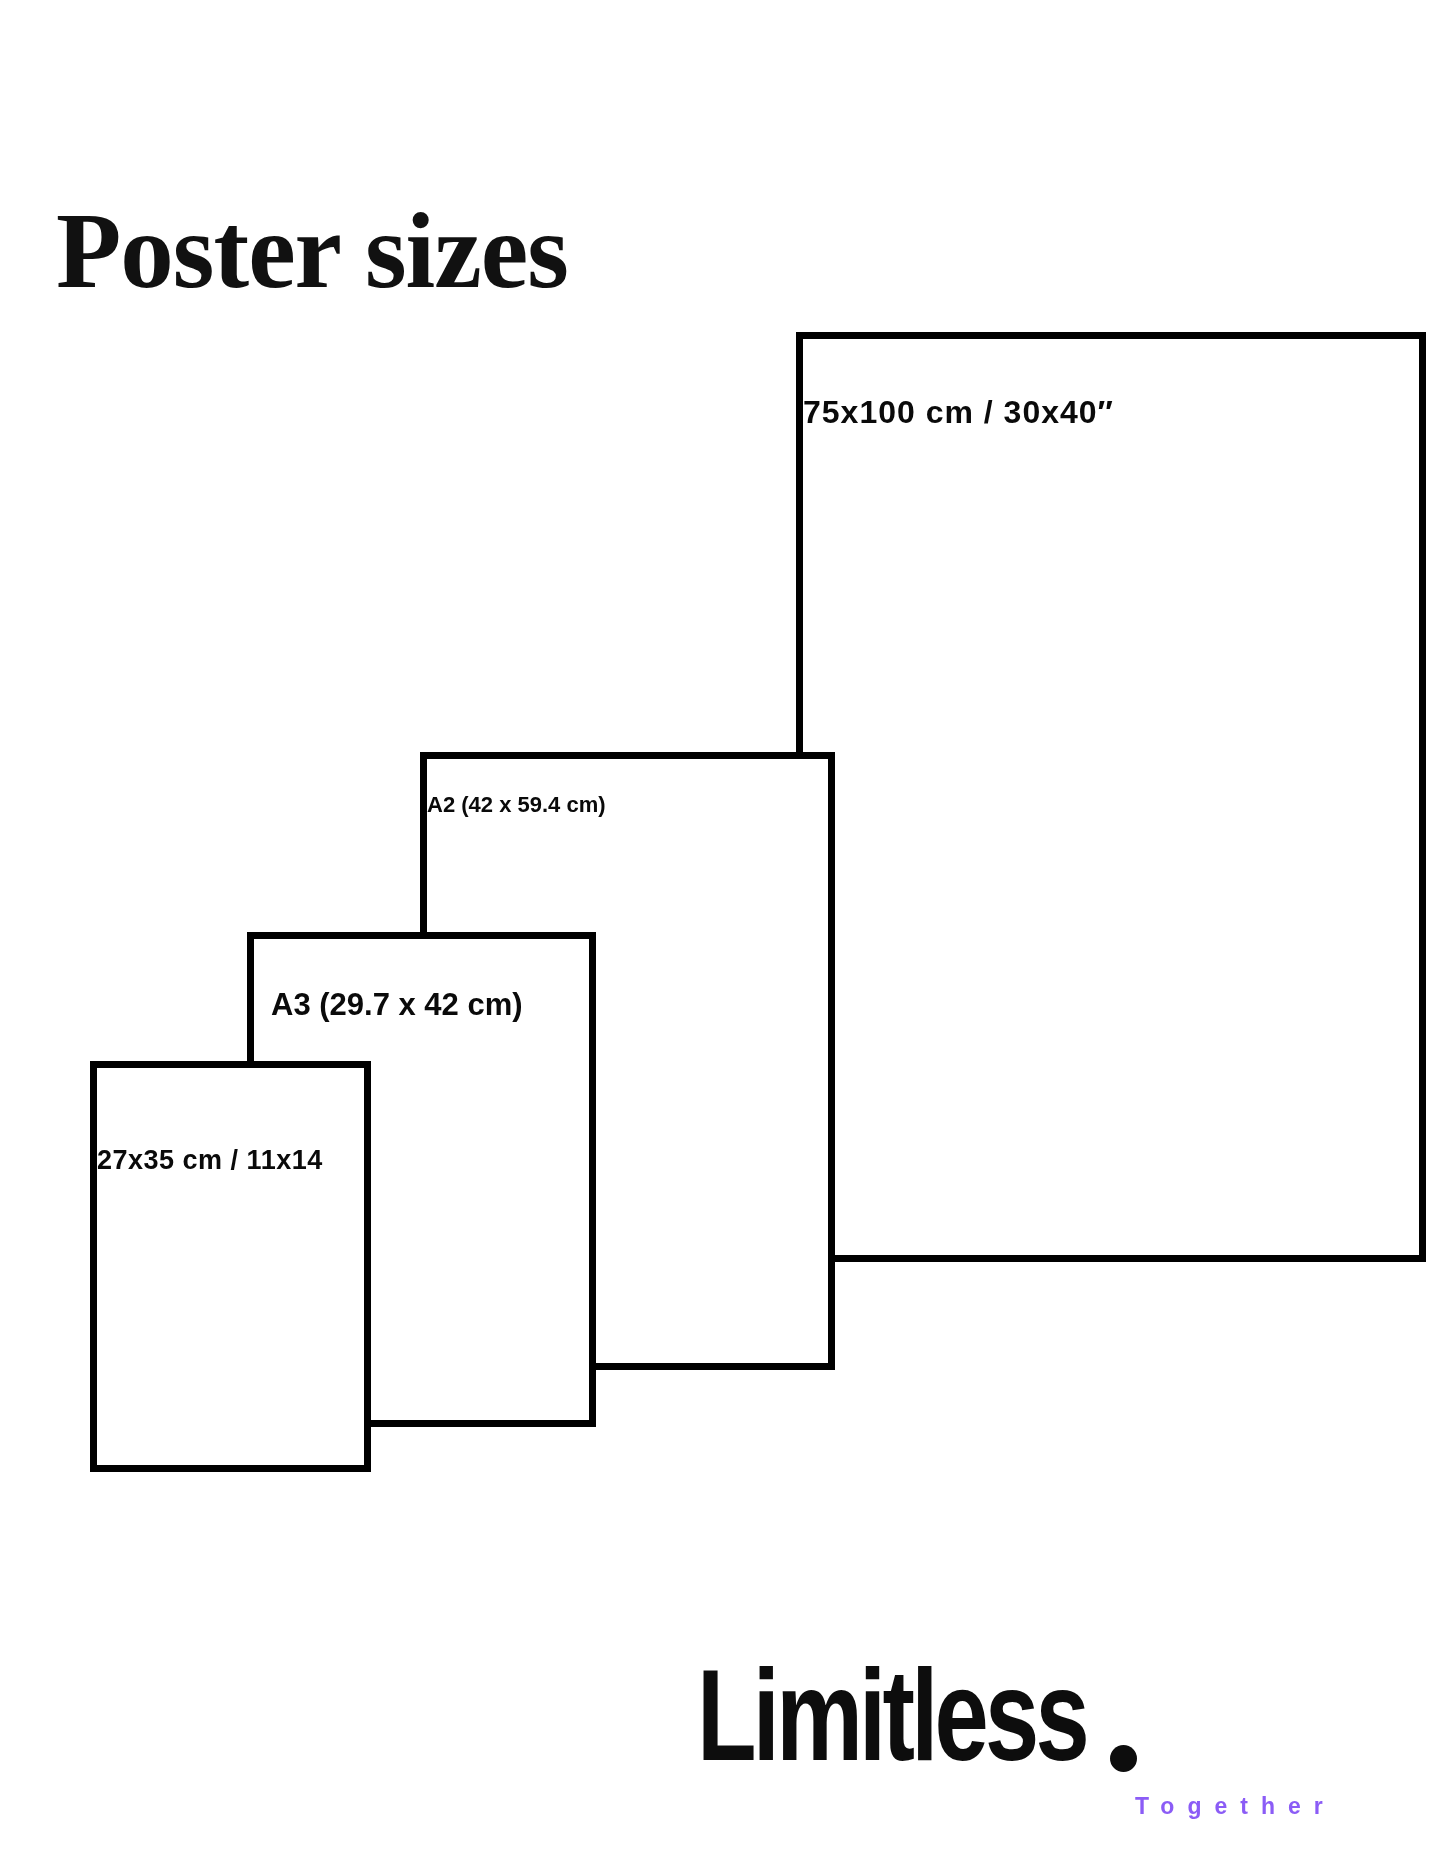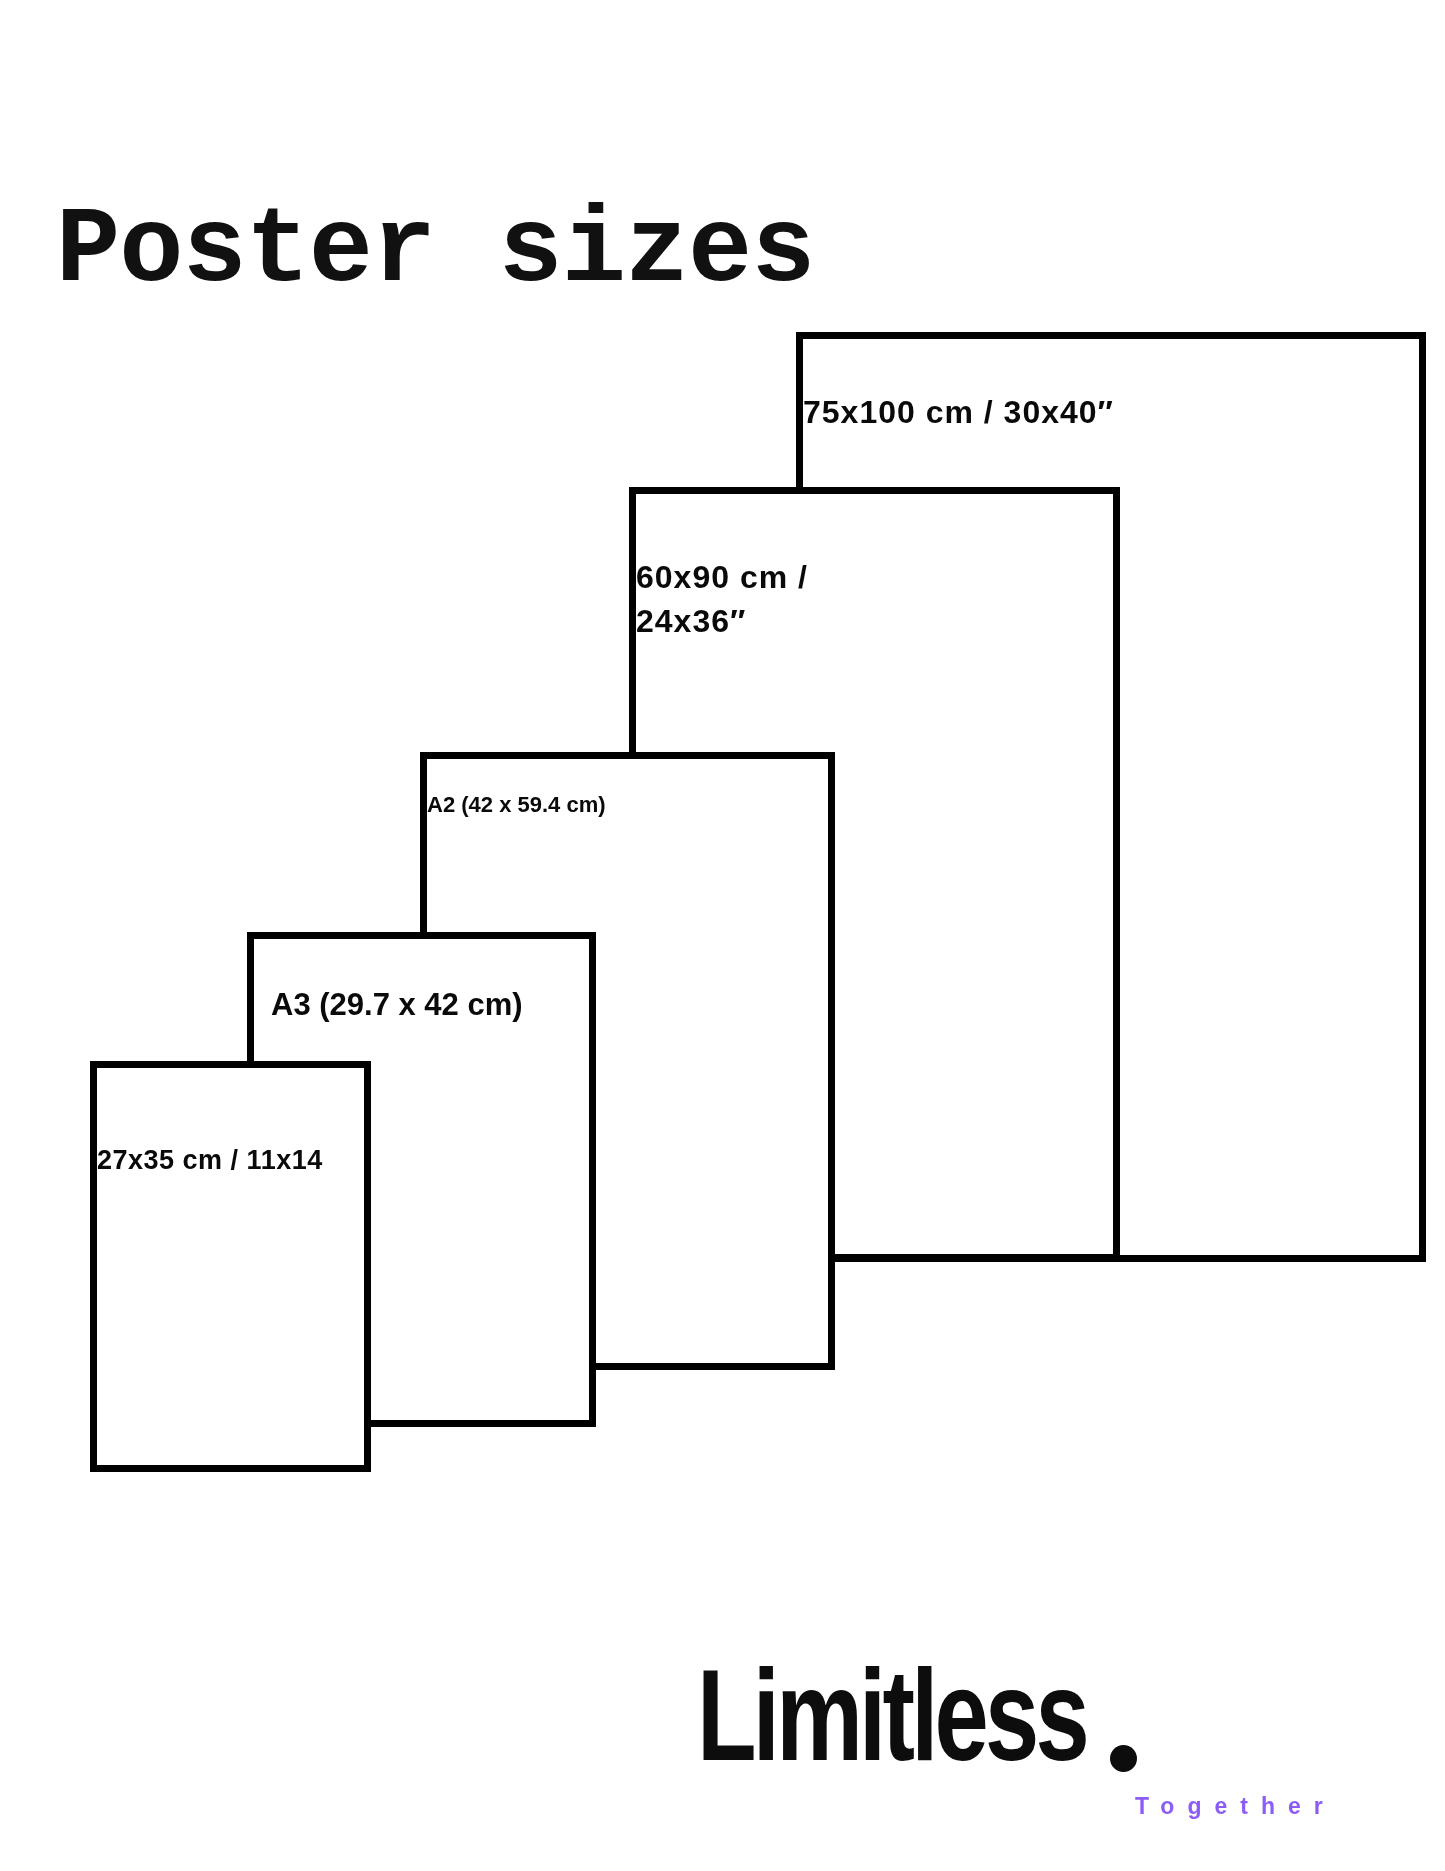--- a/index.html
+++ b/index.html
@@ -7,21 +7,21 @@
     width:1445px;height:1871px;
     background:#ffffff;
     font-family:"Liberation Sans",sans-serif;
     position:relative;overflow:hidden;
   }
   #page{position:absolute;inset:0;width:1445px;height:1871px;background:#ffffff;}
 
   
   .page-title{
     position:absolute;left:56px;top:198px;
-    font-family:Liberation Mono, monospace;
+    font-family:Liberation Serif, serif;
     font-weight:bold;color:#111;
     font-size:107px;line-height:1;letter-spacing:-1px;
     white-space:nowrap;
   }
 
   
   .size-box{
     position:absolute;
     background:#ffffff;
     border:7px solid #000000;
@@ -71,26 +71,20 @@
 <body>
 
 <div id="page">
 
   <div class="page-title">Poster sizes</div>
 
   <div class="size-box" id="box-75x100">
     <div class="size-label">75x100 cm / 30x40″</div>
   </div>
 
-  <div class="size-box" id="box-60x90">
-    <div class="size-label">
-      <div>60x90 cm /</div>
-      <div>24x36″</div>
-    </div>
-  </div>
 
   <div class="size-box" id="box-a2">
     <div class="size-label">A2 (42 x 59.4 cm)</div>
   </div>
 
   <div class="size-box" id="box-a3">
     <div class="size-label">A3 (29.7 x 42 cm)</div>
   </div>
 
   <div class="size-box" id="box-27x35">

